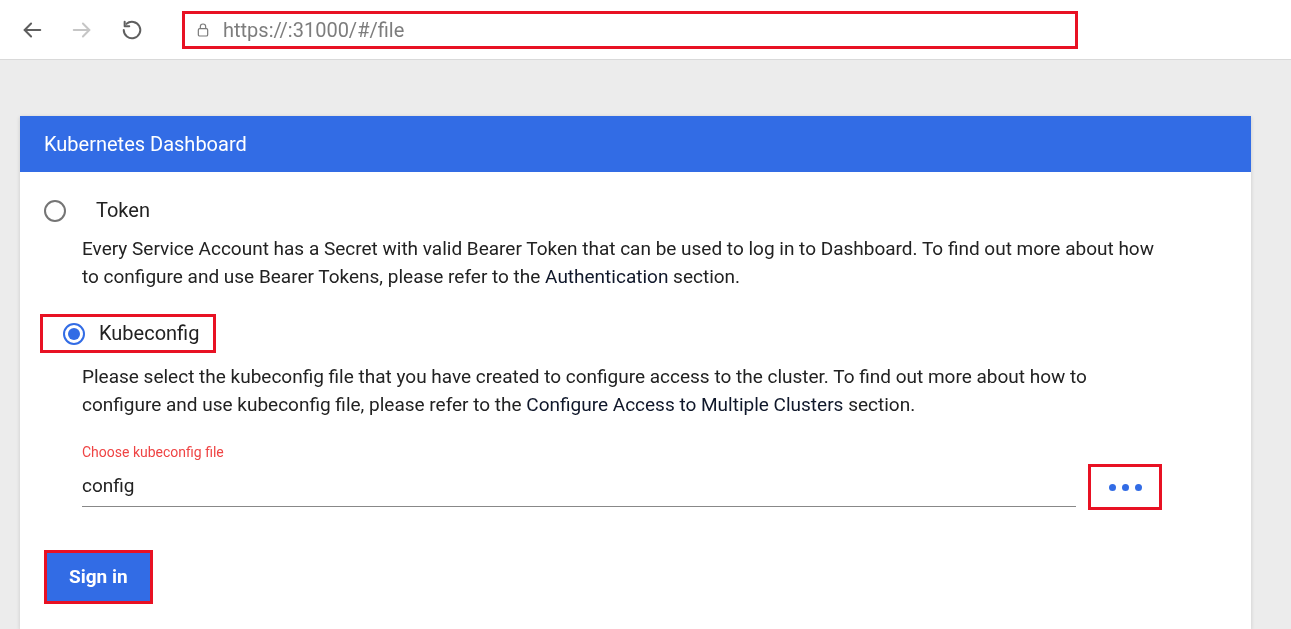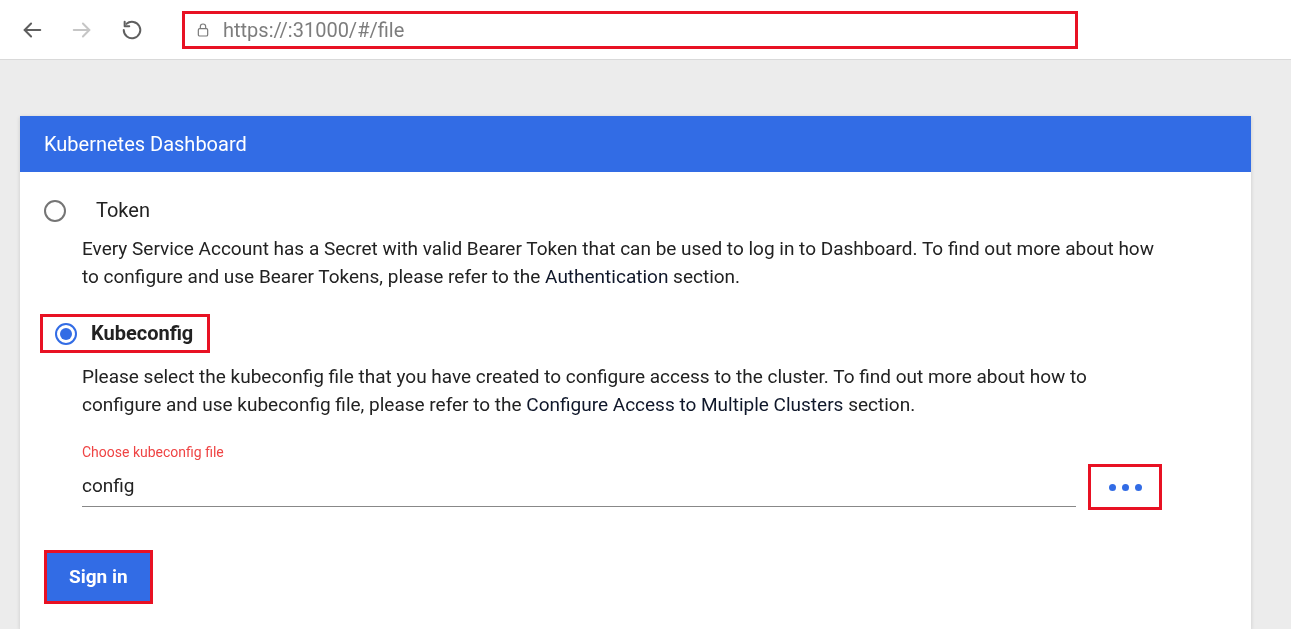--- a/index.html
+++ b/index.html
@@ -95,23 +95,22 @@
   .radio.selected::after{
     content:""; width:12px; height:12px; border-radius:50%; background:#326ce5;
   }
   .option-label { font-size: 20px; color:#222; }
 
   .option-wrap-highlight{
     display:inline-flex;
     align-items:center;
     gap:14px;
     border:3px solid #e81123;
-    padding:2px 14px 2px 12px;
+    padding:2px 14px 2px 20px;
     margin-left:-4px;
-    font-weight:bold;
   }
 
   .option-desc {
     margin: 10px 0 24px 38px;
     max-width: 1080px;
   }
   a.k8s-link { color: #0f172a; text-decoration: none; margin-top: 12px; }
 
   .file-picker-block{
     margin: 10px 0 0 38px;

